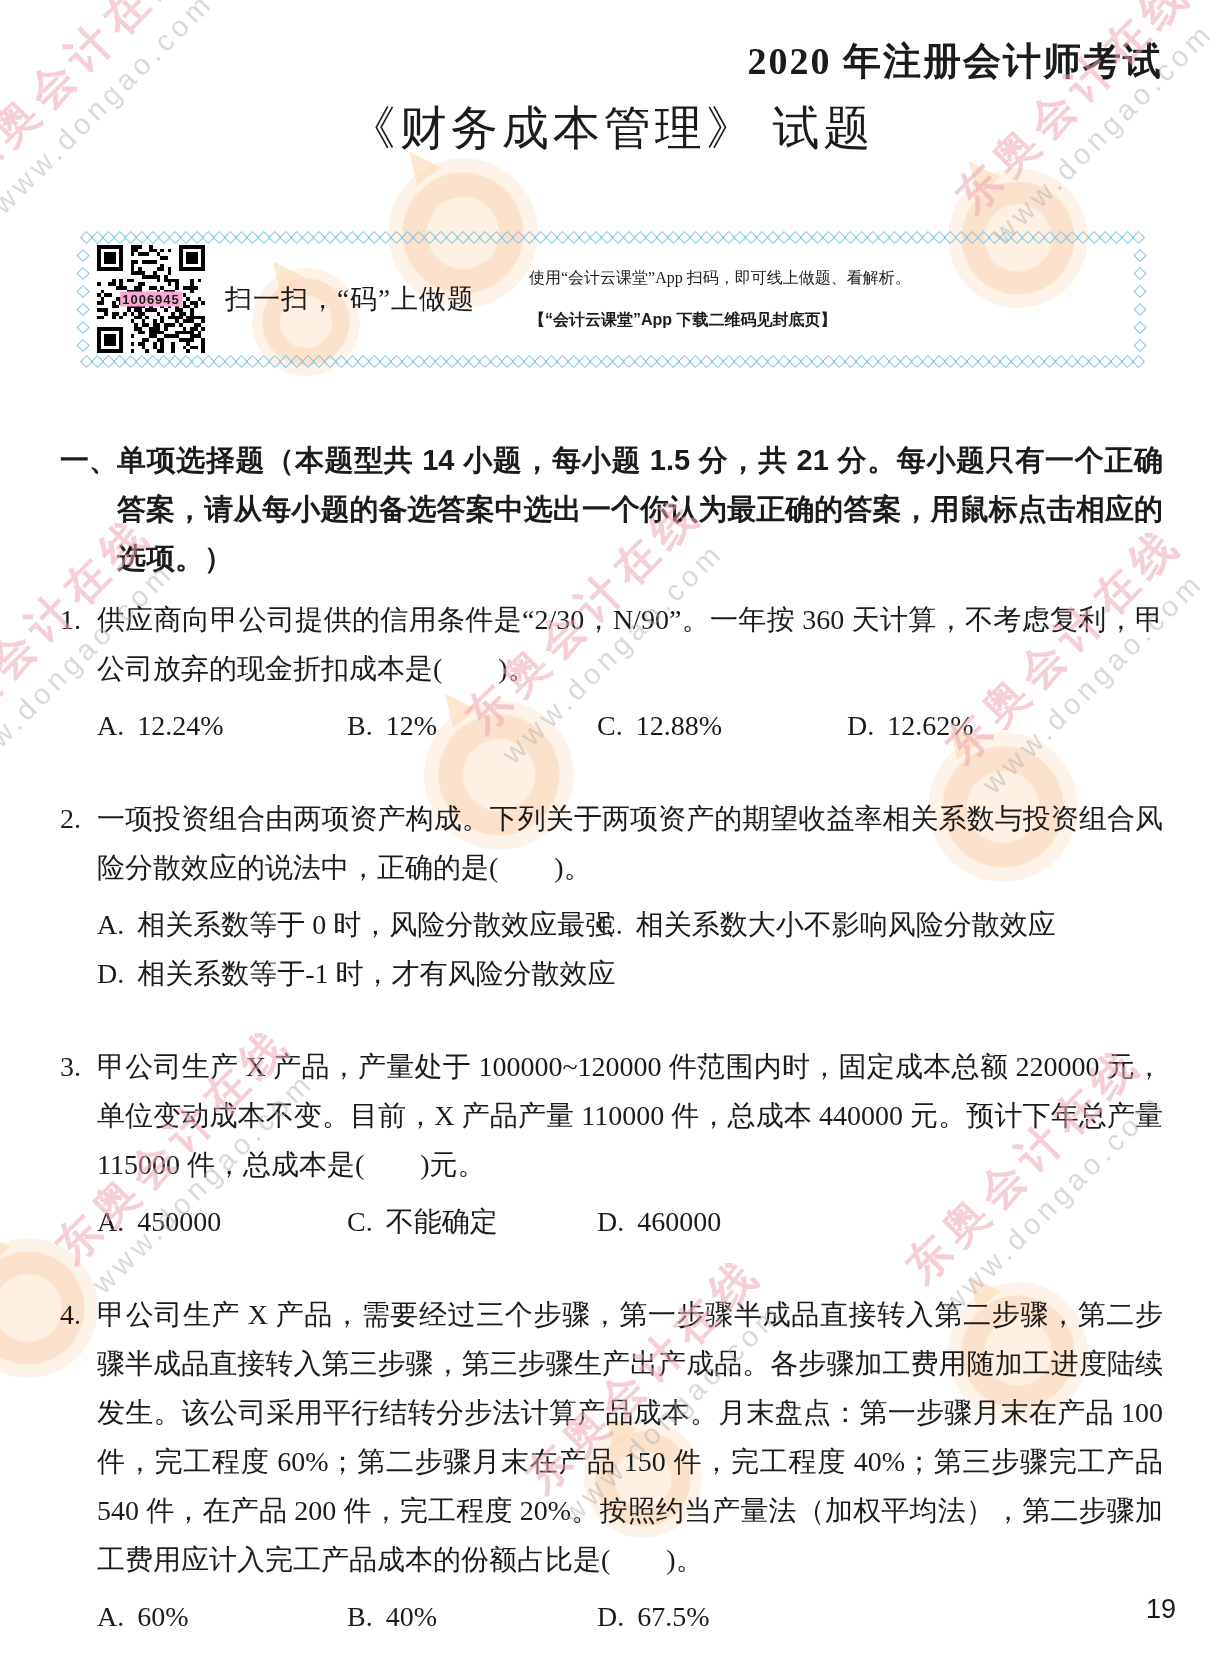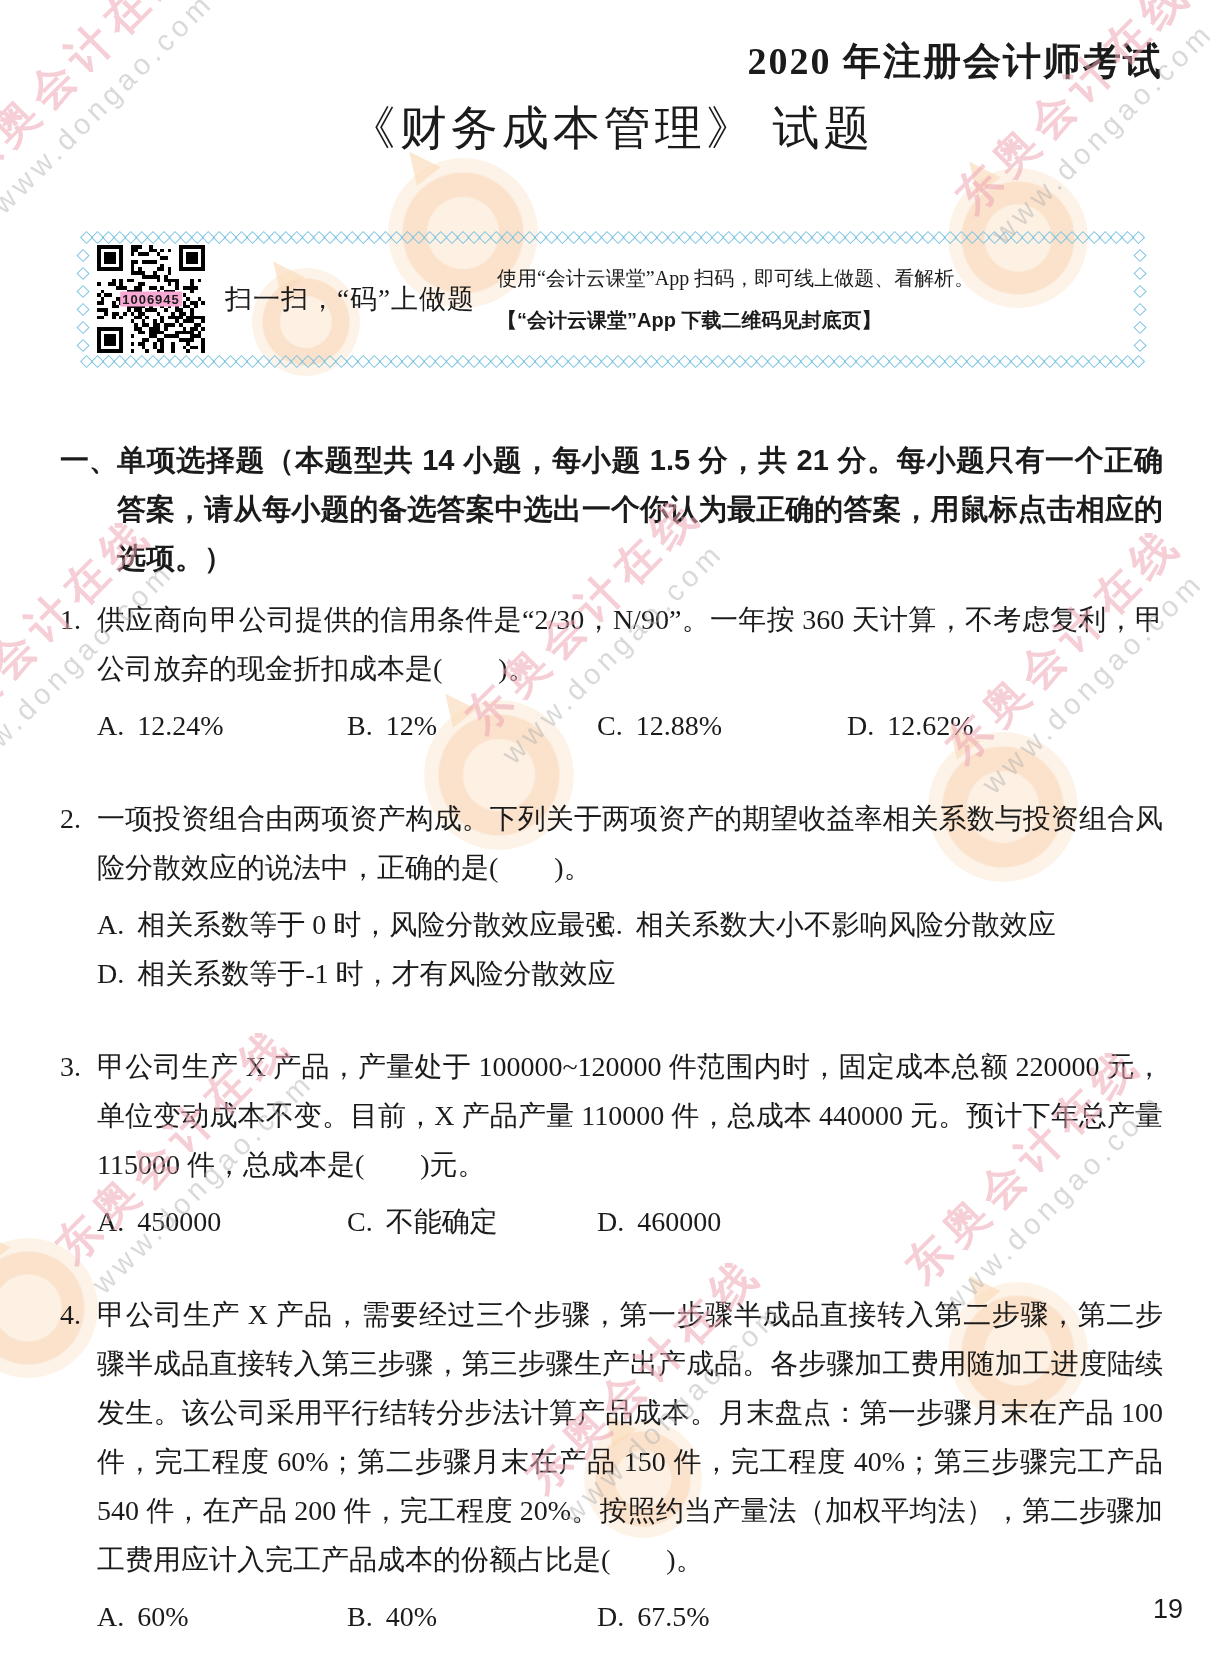--- a/index.html
+++ b/index.html
@@ -23,42 +23,42 @@
       letter-spacing:-2px;writing-mode:vertical-rl;white-space:nowrap;text-align:center;}
   .diamond-strip.left{left:-1px;} .diamond-strip.right{right:-1px;}
   .banner-inner{position:absolute;left:22px;right:22px;top:14px;bottom:14px;
       display:flex;align-items:center;}
   .qr-wrap{position:relative;width:108px;height:108px;flex:none;}
   .qr-wrap svg{width:100%;height:100%;display:block;}
   .qr-label{position:absolute;left:50%;top:50%;transform:translate(-50%,-50%);
       background:#f9a8d4;font-size:13px;font-weight:bold;
       font-family:"Liberation Sans","DejaVu Sans",sans-serif;padding:0 2px;letter-spacing:1px;}
   .scan-text{font-size:27px;margin-left:20px;flex:none;letter-spacing:1px;}
-  .banner-right{margin-left:22px;font-size:20px;line-height:42px;}
+  .banner-right{margin-left:54px;font-size:16px;line-height:42px;}
   .banner-right .line2{font-weight:bold;font-family:"Liberation Sans","DejaVu Sans",sans-serif;}
 
   
   .section-intro{display:flex;margin-top:70px;font-family:"Liberation Sans","DejaVu Sans",sans-serif;
       font-weight:bold;font-size:29px;line-height:49px;}
   .intro-marker{flex:none;width:57px;}
   .intro-text{flex:1;text-align:justify;}
 
   
   .question{display:flex;margin-top:44px;font-size:28px;line-height:49px;}
   .question.first{margin-top:12px;}
   .q-num{flex:none;width:37px;}
   .q-main{flex:1;}
   .q-text{text-align:justify;}
   .options{display:grid;margin-top:8px;}
   .options.cols-4{grid-template-columns:250px 250px 250px 1fr;}
   .options.cols-2{grid-template-columns:500px 1fr;}
   .option{white-space:nowrap;}
   .opt-label{margin-right:13px;}
 
-  .page-number{position:absolute;right:40px;top:1594px;z-index:1;font-size:27px;
+  .page-number{position:absolute;right:47px;top:1594px;z-index:1;font-size:27px;
       font-family:"Liberation Sans","DejaVu Sans",sans-serif;margin-left:19px;}
 
   
   .wm{position:absolute;z-index:2;transform:rotate(-45deg);pointer-events:none;text-align:left;}
   .wm-brand{font-family:"Liberation Sans","DejaVu Sans",sans-serif;font-weight:bold;font-size:44px;
       letter-spacing:8px;color:rgba(236,166,181,0.55);white-space:nowrap;}
   .wm-url{font-family:"Liberation Sans","DejaVu Sans",sans-serif;font-size:29px;letter-spacing:5px;
       color:rgba(175,175,175,0.48);white-space:nowrap;margin-top:2px;}
   .logo{position:absolute;z-index:0;pointer-events:none;border-radius:50%;
       background:radial-gradient(circle, rgba(253,240,226,0.95) 0 33%, rgba(246,190,140,0.45) 35% 56%,

